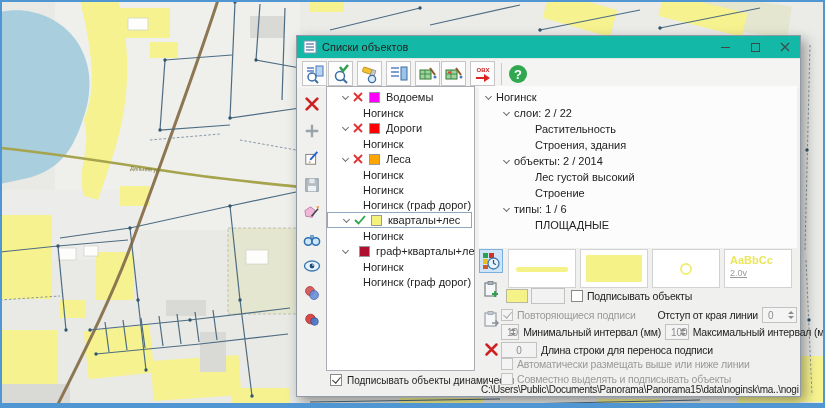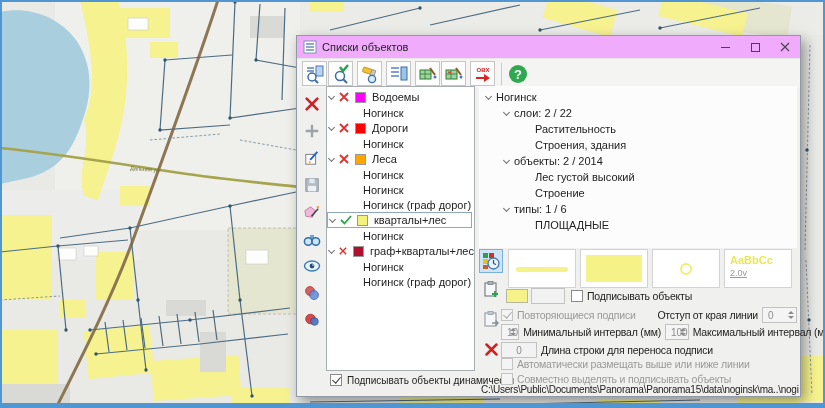--- a/index.html
+++ b/index.html
@@ -4,41 +4,41 @@
 <style>
   * { margin:0; padding:0; box-sizing:border-box; }
   html,body { width:825px; height:408px; overflow:hidden; font-family:"Liberation Sans", sans-serif; }
   #screen { position:relative; width:825px; height:408px; background:#e9e9e6; overflow:hidden; }
   #frame { position:absolute; inset:0; border:2px solid #4f96d2; border-bottom-width:5px; pointer-events:none; z-index:30; }
   #map-svg { position:absolute; left:0; top:0; z-index:0; }
 
   
   #dialog { position:absolute; left:296px; top:35px; width:505px; height:362px; background:#f0f0ee;
             border:1px solid #8f9aa5; box-shadow:4px 5px 12px rgba(0,0,0,.38); z-index:10; font-size:11px; color:#1c1c1c; }
-  .titlebar { position:absolute; left:0; top:0; right:0; height:23px; background:#f0abfc; display:flex; align-items:center; padding-left:6px; border-bottom:1px solid #e6e6e6; }
+  .titlebar { position:absolute; left:0; top:0; right:0; height:23px; background:#14b8a6; display:flex; align-items:center; padding-left:6px; border-bottom:1px solid #e6e6e6; }
   .titlebar .ticon { width:14px; height:14px; margin-right:5px; }
   .title-text { font-size:11px; color:#222; }
   .winbtns { margin-left:auto; display:flex; height:100%; }
   .winbtn { width:30px; height:100%; display:flex; align-items:center; justify-content:center; }
   .glyph-min { width:9px; height:0; border-bottom:1px solid #444; }
   .glyph-max { width:9px; height:9px; border:1px solid #444; }
 
   .toolbar { position:absolute; left:0; top:23px; right:0; height:29px; display:flex; align-items:center; padding-left:5px; background:#f4f4f2; }
   .tbtn { width:25px; height:25px; background:#fdfdfd; border:1px solid #c6c6c6; display:flex; align-items:center; justify-content:center; margin-right:1px; }
   .tb-gap { width:3px; }
   .tsep { width:1px; height:22px; background:#c9c9c9; margin:0 5px; }
   .helpbtn { width:22px; height:22px; border:none; background:transparent; display:flex; align-items:center; justify-content:center; }
 
   
   .vstrip { position:absolute; left:0; top:52px; width:29px; bottom:0; display:flex; flex-direction:column; align-items:center; padding-top:4px; }
   .vbtn { width:24px; height:24px; display:flex; align-items:center; justify-content:center; margin-bottom:3px; }
 
   
   .list-panel { position:absolute; left:29px; top:50px; width:149px; height:285px; background:#fff; border:1px solid #a8adb3; overflow:hidden; padding-top:2px; }
-  .lrow { display:flex; align-items:center; height:16px; padding-left:1px; white-space:nowrap; }
+  .lrow { display:flex; align-items:center; height:16px; padding-left:15px; white-space:nowrap; }
   .lrow.sub { padding-left:36px; height:15px; }
   .lrow.sel { border:1px solid #8fa8bf; margin-right:2px; }
   .chev { width:5px; height:5px; border-right:1.4px solid #707070; border-bottom:1.4px solid #707070; transform:rotate(45deg); margin:0 5px 2px 1px; flex:none; }
   .swq { width:11px; height:11px; border:1px solid #999; margin-right:6px; flex:none; }
   .lbl { font-size:11px; color:#222; }
 
   .dyncheck { position:absolute; left:33px; top:338px; display:flex; align-items:center; }
   .dyncheck .lbl { font-size:10px; margin-left:5px; }
 
   

